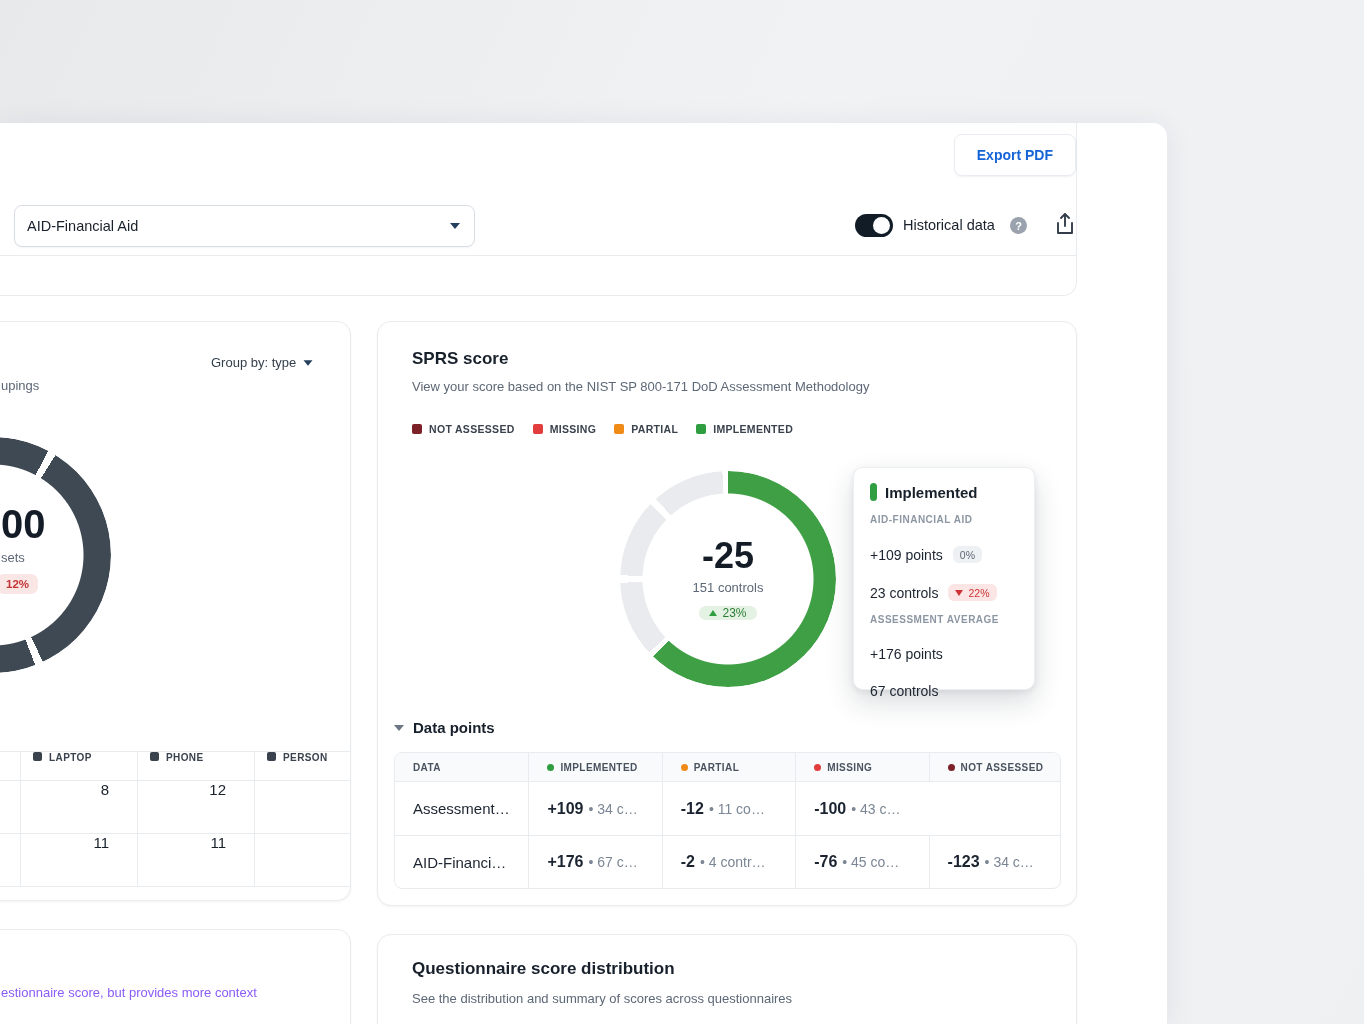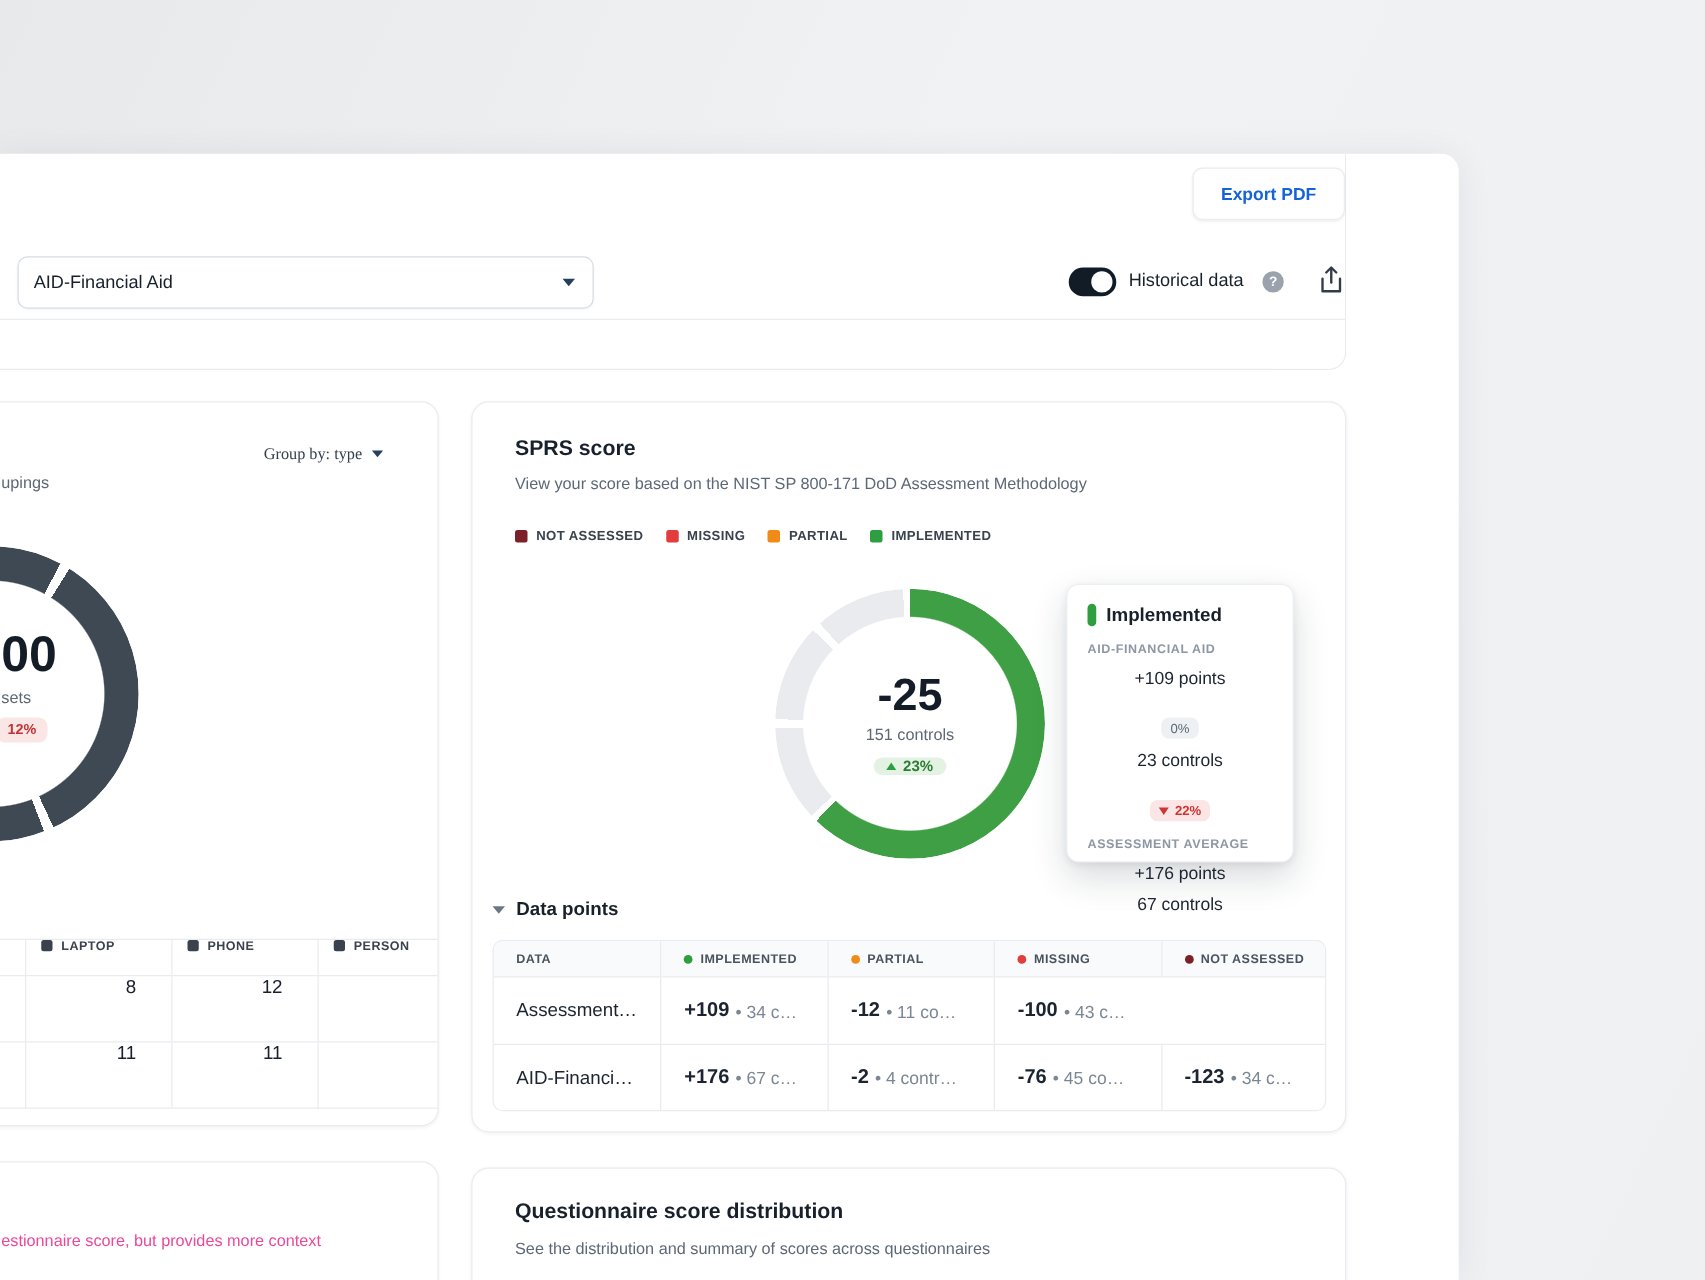--- a/index.html
+++ b/index.html
@@ -56,21 +56,21 @@
   
   .card {
     position:absolute; background:#fff; border:1px solid #e9ecef; border-radius:14px;
     box-shadow:0 1px 3px rgba(16,24,40,.05);
   }
   .card-title { font-size:17px; font-weight:700; color:#17202b; }
   .card-sub { font-size:13px; color:#5d6876; }
   
   .asset-card { left:-200px; top:198px; width:551px; height:580px; overflow:hidden; }
   .group-by { position:absolute; left:410px; top:33px; display:flex; align-items:center; gap:7px;
-    font-size:13px; font-weight:500; color:#333f4b; cursor:pointer;font-family:Liberation Serif, serif; }
+    font-size:13px; font-weight:500; color:#333f4b; cursor:pointer; }
   .group-by .caret-down { border-top-color:#24405e; transform:scale(.9); }
   .asset-frag { position:absolute; left:200px; top:56px; font-size:13px; color:#5d6876; white-space:nowrap; }
   .asset-ring {
     position:absolute; left:74px; top:115px; width:236px; height:236px; border-radius:50%;
     background:conic-gradient(#3e4954 0deg 28deg,#fff 28deg 32deg,#3e4954 32deg 155deg,#fff 155deg 159deg,
       #3e4954 159deg 250deg,#fff 250deg 254deg,#3e4954 254deg 356deg,#fff 356deg 360deg);
     -webkit-mask:radial-gradient(circle,transparent 90px,#000 91px);
     mask:radial-gradient(circle,transparent 90px,#000 91px);
   }
   .asset-val { position:absolute; left:200px; top:182px; font-size:40px; font-weight:700; color:#141d27; line-height:1; }
@@ -105,36 +105,36 @@
       #e9ebee 272deg 314deg,#fff 314deg 318deg,#e9ebee 318deg 357deg,#fff 357deg 360deg);
     -webkit-mask:radial-gradient(circle,transparent 85px,#000 86px);
     mask:radial-gradient(circle,transparent 85px,#000 86px);
   }
   .sprs-center {
     position:absolute; left:242px; top:149px; width:216px; height:216px;
     display:flex; flex-direction:column; align-items:center; justify-content:center;
   }
   .sprs-score { font-size:36px; font-weight:700; color:#141d27; line-height:1; }
   .sprs-controls { margin-top:6px; font-size:13px; color:#5d6876; }
-  .pill { display:inline-flex; align-items:center; gap:5px; border-radius:999px; font-weight:700;text-align:right; }
+  .pill { display:inline-flex; align-items:center; gap:5px; border-radius:999px; font-weight:400;text-align:right; }
   .pill-green { margin-top:11px; background:#e3f2e3; color:#2c7c33; font-size:12px; padding:0 10px; }
   .tri-up { width:0; height:0; border-left:4px solid transparent; border-right:4px solid transparent; border-bottom:6px solid #2f9e41; }
   .tri-dn-red { width:0; height:0; border-left:4px solid transparent; border-right:4px solid transparent; border-top:6px solid #cf3434; }
   
   .tooltip {
     position:absolute; left:475px; top:145px; width:182px; height:223px;
     background:#fff; border:1px solid #edf0f3; border-radius:10px;
     box-shadow:0 12px 28px rgba(25,35,50,.16),0 2px 6px rgba(25,35,50,.08);
     padding:15px 16px;
   }
   .tt-head { display:flex; align-items:center; gap:8px; }
   .tt-bar { width:7px; height:18px; border-radius:3.5px; background:#2f9e41; }
   .tt-title { font-size:15px; font-weight:700; color:#17202b; }
   .tt-section { margin-top:13px; font-size:10px; font-weight:700; letter-spacing:.05em; color:#8d97a3; }
-  .tt-row { margin-top:9px; display:flex; align-items:center; gap:24px; font-size:14px; font-weight:500; color:#1b2430;flex-direction:column; }
+  .tt-row { margin-top:21px; display:flex; align-items:center; gap:10px; font-size:14px; font-weight:500; color:#1b2430; }
   .pill-gray { background:#eef1f4; color:#5d6876; font-size:10.5px; padding:2.5px 7px; border-radius:6px; }
   .pill-red { background:#fbe5e5; color:#cf3434; font-size:10.5px; padding:2.5px 7px; border-radius:6px; }
   
   .dp-head { position:absolute; left:16px; top:397px; display:flex; align-items:center; gap:9px; cursor:pointer; }
   .dp-caret { width:0; height:0; border-left:5px solid transparent; border-right:5px solid transparent; border-top:6px solid #6b7684; }
   .dp-title { font-size:15px; font-weight:700; color:#17202b; }
   .dtable {
     position:absolute; left:16px; top:430px; width:667px;
     border:1px solid #e9ecef; border-radius:8px; overflow:hidden;
   }
@@ -151,21 +151,21 @@
   .dot-imp { background:#2f9e41; } .dot-par { background:#ef8b16; }
   .dot-mis { background:#e23c3c; } .dot-na { background:#7c2128; }
   .dname { font-size:15px; color:#1b2430; }
   .dnum { font-size:16px; font-weight:600; color:#1b2430; }
   .ddet { font-size:14px; color:#7b8694; margin-left:5px; }
   
   .quest-card { left:377px; top:811px; width:700px; height:240px; }
   .quest-title { position:absolute; left:34px; top:24px; }
   .quest-sub { position:absolute; left:34px; top:56px; }
   .context-card { left:-200px; top:806px; width:551px; height:240px; overflow:hidden; }
-  .context-frag { position:absolute; left:200px; top:55px; font-size:13px; color:#ec4899; white-space:nowrap; }
+  .context-frag { position:absolute; left:200px; top:55px; font-size:13px; color:#8b5cf6; white-space:nowrap; }
 </style>
 </head>
 <body>
 
 <div class="stage">
   <div class="content">
 
     <div class="header-panel">
       <button class="export-btn">Export PDF</button>
       <div class="scope-select">

